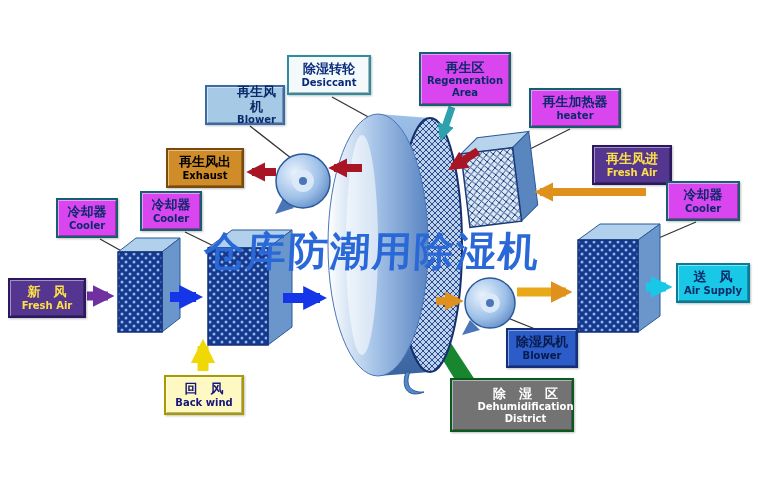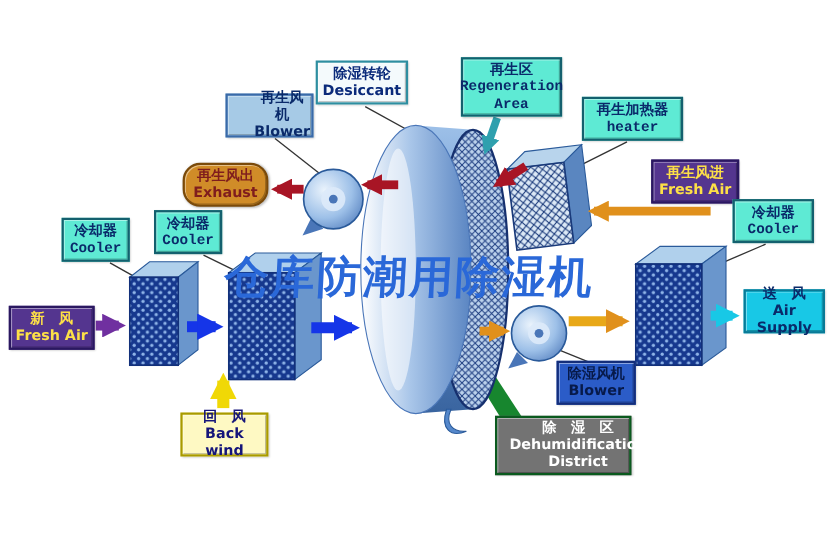--- a/index.html
+++ b/index.html
@@ -3,25 +3,25 @@
 <meta charset="utf-8">
 <style>
   html,body{margin:0;padding:0;background:#fff;}
   .stage{position:relative;width:757px;height:488px;background:#ffffff;overflow:hidden;
          font-family:"DejaVu Sans",sans-serif;}
   .stage svg{position:absolute;left:0;top:0;}
   .lb{position:absolute;box-sizing:border-box;border:2px solid;display:flex;flex-direction:column;
       align-items:center;justify-content:center;text-align:center;line-height:1.18;font-weight:bold;
       padding:2px 1px;box-shadow:inset 1px 1px 0 rgba(255,255,255,.45), inset -1px -1px 0 rgba(0,0,0,.28), 1px 1px 2px rgba(0,0,0,.25);}
   .lb .zh{font-size:13px;}
-  .lb .en{font-size:13px;}
-  .teal{background:#5eead4;border-color:#14606e;color:#0a2a6a;font-family:Liberation Mono, monospace;}
+  .lb .en{font-size:10px;}
+  .teal{background:#d946ef;border-color:#14606e;color:#0a2a6a;}
   .lightbox{background:#f4fafc;border-color:#2e8ea0;color:#0a2a7a;}
   .lightblue{background:#a6cae6;border-color:#3a6aa8;color:#0a2a6a;padding-left:24px;}
-  .orangebox{background:#d08c28;border-color:#7a4a0a;color:#7f1d1d;border-radius:16px;}
+  .orangebox{background:#d08c28;border-color:#7a4a0a;color:#000000;}
   .purplebox{background:#54358f;border-color:#2a1860;color:#fde047;}
   .yellowbox{background:#fef9c3;border-color:#a89a00;color:#15157a;}
   .cyanbox{background:#18c8e6;border-color:#0a7a96;color:#0a2a6a;}
   .bluebox{background:#2b5cc8;border-color:#142e7a;color:#071a4a;}
   .greenbox{background:#737373;border-color:#0a5a1e;color:#ffffff;padding-left:28px;}
   .title{position:absolute;left:204px;top:224px;width:370px;font-size:40px;font-weight:bold;
          color:#2a68d8;letter-spacing:2px;white-space:nowrap;transform:skewX(-3deg);z-index:30;}
 </style>
 </head>
 <body>

